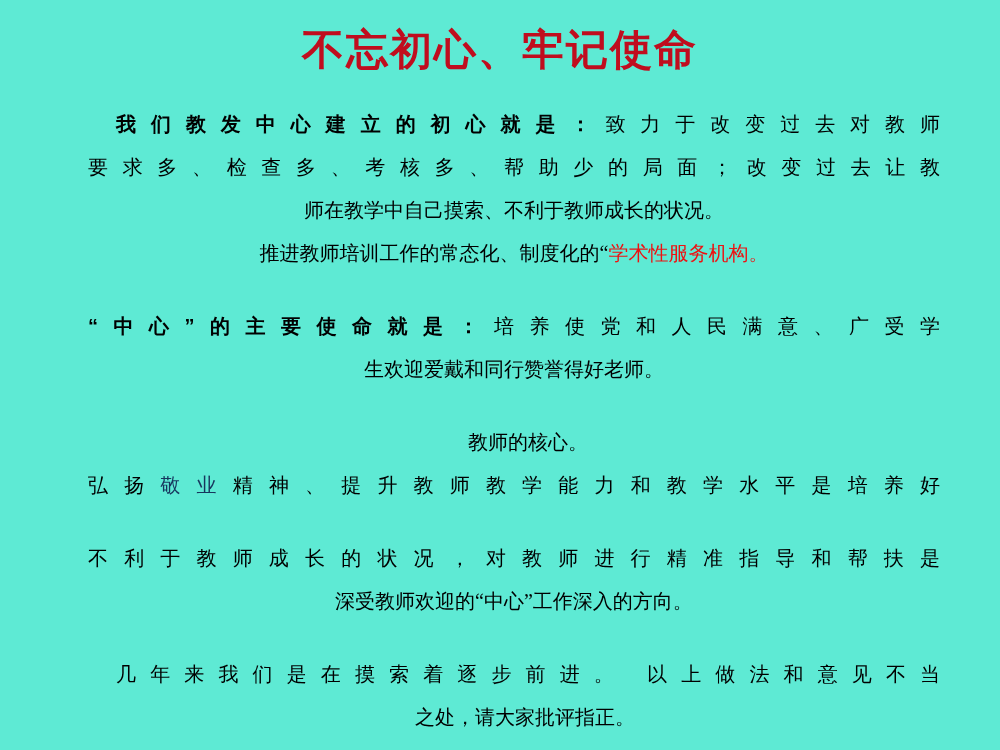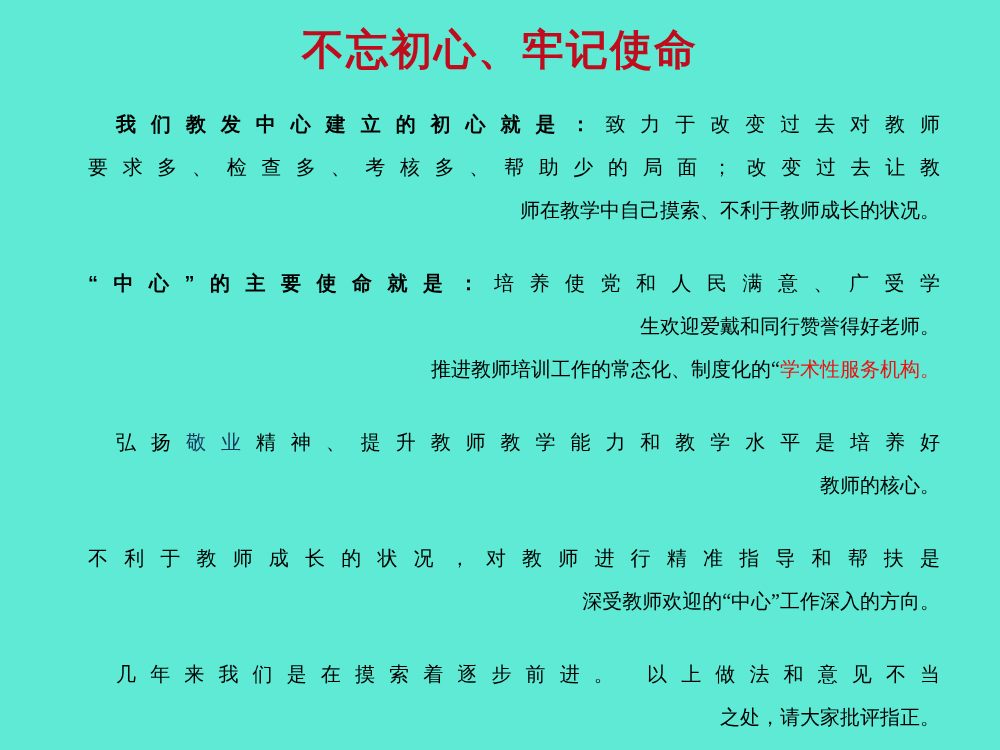--- a/index.html
+++ b/index.html
@@ -28,21 +28,21 @@
     margin: 25px 60px 0 88px;
     width: 852px;
     font-size: 20px;
     color: #000000;
   }
   .para { margin: 0; }
   .para.gap { margin-top: 30px; }
   .line {
     line-height: 43px;
     height: 43px;
-    text-align: right;
+    text-align: center;
     white-space: pre-wrap;
   }
   .line.fill {
     text-align: justify;
     text-align-last: justify;
     text-justify: inter-character;
   }
   .para.indent .line:first-child { padding-left: 28px; }
   .run.bold {
     font-weight: bold;
@@ -53,30 +53,30 @@
 <body>
 
 <div class="slide">
   <h1 class="title" style="color: rgb(192, 13, 30);">不忘初心、牢记使命</h1>
   <div class="content">
       <div class="para indent">
         <div class="line fill"><span class="run bold" style="color: rgb(0, 0, 0);">我们教发中心建立的初心就是：</span><span class="run normal" style="color: rgb(0, 0, 0);">致力于改变过去对教师</span></div>
         <div class="line fill"><span class="run normal" style="color: rgb(0, 0, 0); font-family: Liberation Serif, serif;">要求多、检查多、考核多、帮助少的局面；改变过去让教</span></div>
         <div class="line"><span class="run normal" style="color: rgb(0, 0, 0);">师在教学中自己摸索、不利于教师成长的状况。</span></div>
       </div>
+      <div class="para">
+        <div class="line"><span class="run normal" style="color: rgb(0, 0, 0);">推进教师培训工作的常态化、制度化的“</span><span class="run red" style="color: rgb(238, 17, 17);">学术性服务机构。</span></div>
+      </div>
       <div class="para gap">
         <div class="line fill"><span class="run bold" style="color: rgb(0, 0, 0);">“中心”的主要使命就是：</span><span class="run normal" style="color: rgb(0, 0, 0);">培养使党和人民满意、广受学</span></div>
         <div class="line"><span class="run normal" style="color: rgb(0, 0, 0);">生欢迎爱戴和同行赞誉得好老师。</span></div>
       </div>
-      <div class="para">
-        <div class="line"><span class="run normal" style="color: rgb(0, 0, 0);">推进教师培训工作的常态化、制度化的“</span><span class="run red" style="color: rgb(238, 17, 17);">学术性服务机构。</span></div>
-      </div>
       <div class="para gap indent">
+        <div class="line"><span class="run normal" style="color: rgb(0, 0, 0);">教师的核心。</span></div>
         <div class="line fill"><span class="run normal" style="color: rgb(0, 0, 0);">弘扬</span><span class="run blue" style="color: rgb(23, 54, 93);">敬业</span><span class="run normal" style="color: rgb(0, 0, 0);">精神、提升教师教学能力和教学水平是培养好</span></div>
-        <div class="line"><span class="run normal" style="color: rgb(0, 0, 0);">教师的核心。</span></div>
       </div>
       <div class="para gap">
         <div class="line fill"><span class="run normal" style="color: rgb(0, 0, 0);">不利于教师成长的状况，对教师进行精准指导和帮扶是</span></div>
         <div class="line"><span class="run normal" style="color: rgb(0, 0, 0);">深受教师欢迎的“中心”工作深入的方向。</span></div>
       </div>
       <div class="para gap indent">
         <div class="line fill"><span class="run normal" style="color: rgb(0, 0, 0);">几年来我们是在摸索着逐步前进。 以上做法和意见不当</span></div>
         <div class="line"><span class="run normal" style="color: rgb(0, 0, 0); margin-left: 22px;">之处，请大家批评指正。</span></div>
       </div>
     </div>

